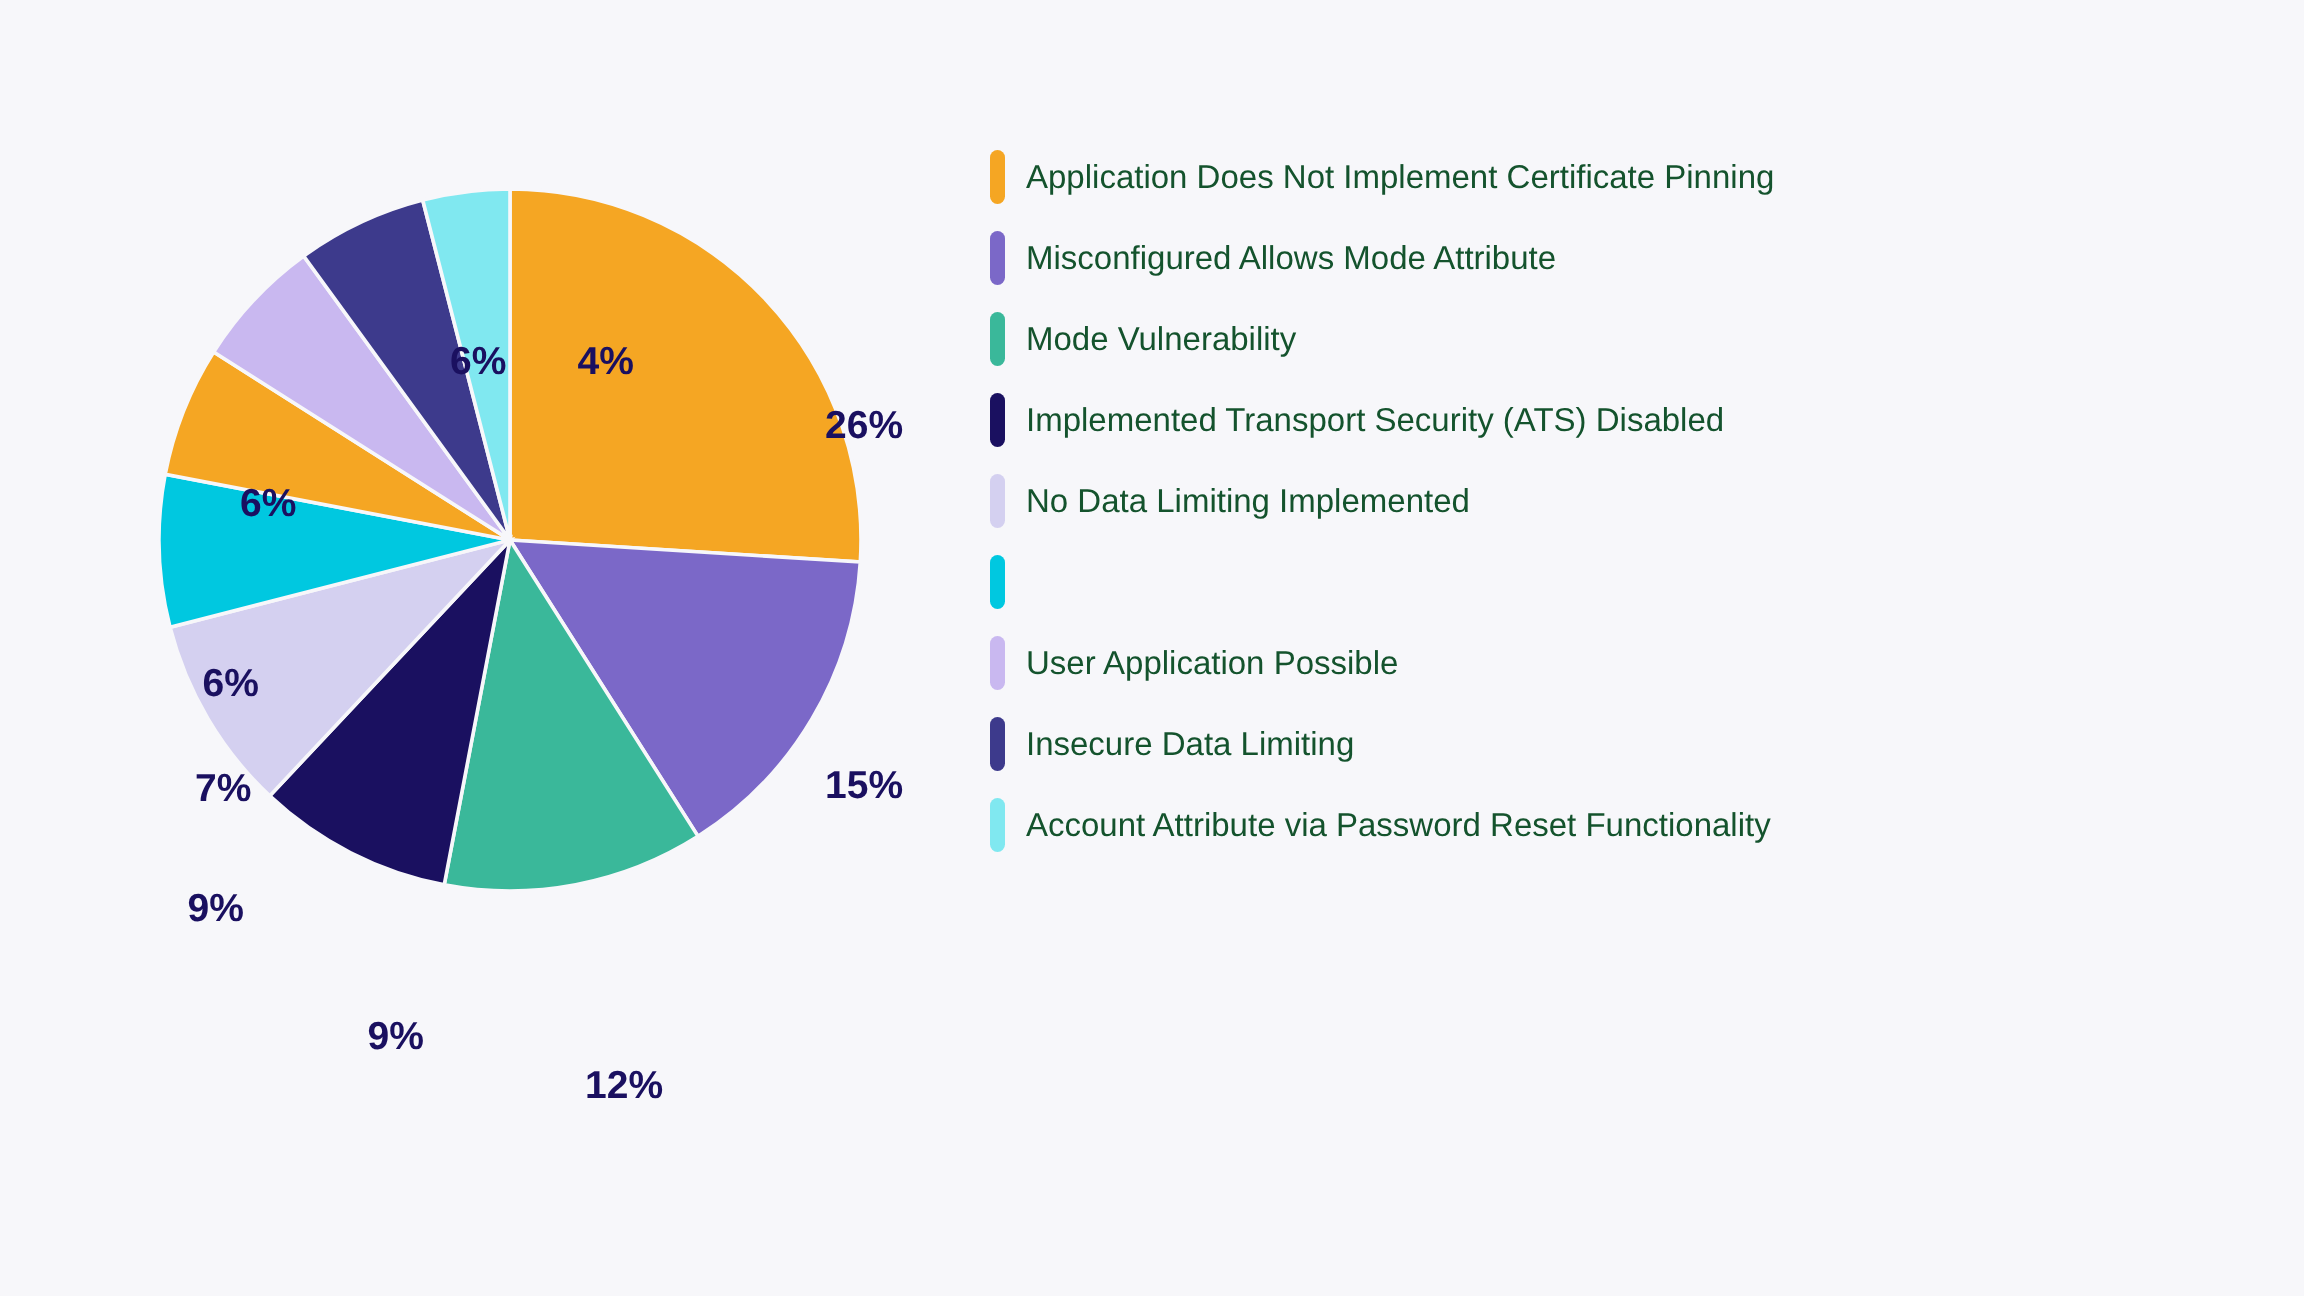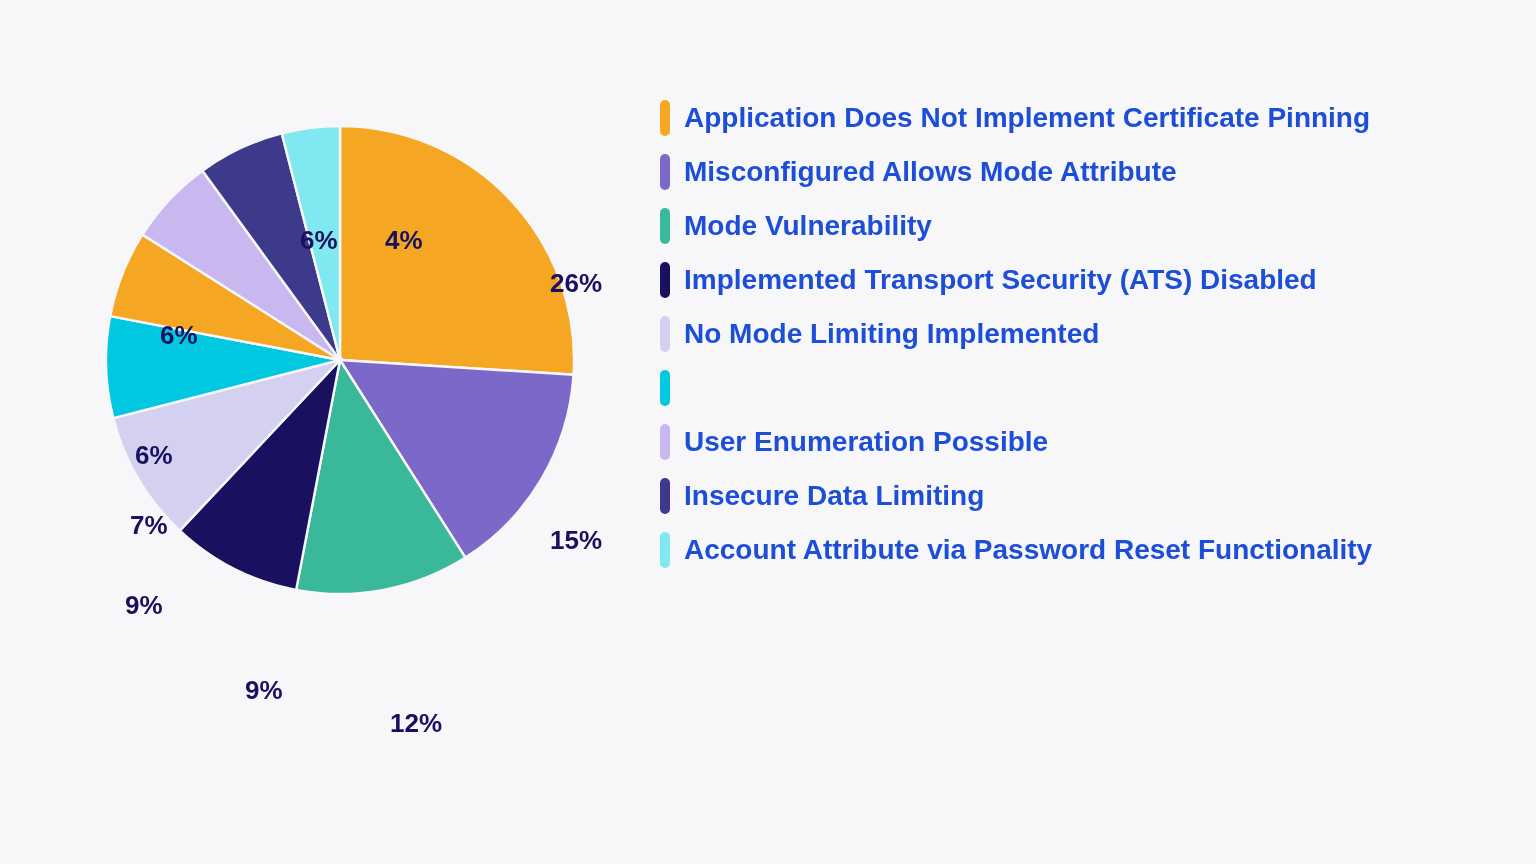--- a/index.html
+++ b/index.html
@@ -73,23 +73,23 @@
     }
 
     .legend-swatch {
       width: 10px;
       height: 36px;
       border-radius: 5px;
       flex-shrink: 0;
     }
 
     .legend-text {
-      font-size: 28px;
-      font-weight: 700;
-      color: #1d4ed8;
+      font-size: 22px;
+      font-weight: 400;
+      color: #14532d;
     }
   </style>
 </head>
 <body>
 
 <h1></h1>
 
 <div class="chart-container">
 
   <div class="pie-area">
@@ -100,21 +100,21 @@
         <path d="M 200 200 L 163.46064365578366 391.54601389209427 A 195 195 0 0 1 66.51331434390576 342.1488823471753 Z" fill="#1a1060" stroke="#f7f7fa" stroke-width="2"></path>
         <path d="M 200 200 L 66.51331434390576 342.1488823471753 A 195 195 0 0 1 11.12628357991693 248.4945279971467 Z" fill="#d4d0f0" stroke="#f7f7fa" stroke-width="2"></path>
         <path d="M 200 200 L 11.12628357991693 248.4945279971467 A 195 195 0 0 1 8.453986107905735 163.46064365578366 Z" fill="#00c8e0" stroke="#f7f7fa" stroke-width="2"></path>
         <path d="M 200 200 L 8.453986107905735 163.46064365578366 A 195 195 0 0 1 35.356054527107034 95.5137749790957 Z" fill="#f5a623" stroke="#f7f7fa" stroke-width="2"></path>
         <path d="M 200 200 L 35.356054527107034 95.5137749790957 A 195 195 0 0 1 85.38187580296771 42.241686096885275 Z" fill="#c9b8f0" stroke="#f7f7fa" stroke-width="2"></path>
         <path d="M 200 200 L 85.38187580296771 42.241686096885275 A 195 195 0 0 1 151.5054720028534 11.12628357991693 Z" fill="#3d3a8c" stroke="#f7f7fa" stroke-width="2"></path>
         <path d="M 200 200 L 151.5054720028534 11.12628357991693 A 195 195 0 0 1 199.99999999999997 5 Z" fill="#80e8f0" stroke="#f7f7fa" stroke-width="2"></path>
       </svg>
     <div id="pct-labels-container">
         <div class="pct-label" style="left: 490px; top: 155px; margin-top: 33px;">26%</div>
-        <div class="pct-label" style="left: 490px; top: 445px;">15%</div>
+        <div class="pct-label" style="left: 490px; top: 428px;">15%</div>
         <div class="pct-label" style="left: 330px; top: 628px;">12%</div>
         <div class="pct-label" style="left: 65px; top: 510px;">9%</div>
         <div class="pct-label" style="left: 185px; top: 595px;">9%</div>
         <div class="pct-label" style="left: 70px; top: 430px;">7%</div>
         <div class="pct-label" style="left: 75px; top: 360px;">6%</div>
         <div class="pct-label" style="left: 100px; top: 240px;">6%</div>
         <div class="pct-label" style="left: 240px; top: 145px;">6%</div>
         <div class="pct-label" style="left: 325px; top: 145px;">4%</div>
       </div>
   </div>
@@ -131,28 +131,28 @@
       <div class="legend-item">
         <div class="legend-swatch" style="background-color: rgb(58, 184, 154);"></div>
         <span class="legend-text">Mode Vulnerability</span>
       </div>
       <div class="legend-item">
         <div class="legend-swatch" style="background-color: rgb(26, 16, 96);"></div>
         <span class="legend-text">Implemented Transport Security (ATS) Disabled</span>
       </div>
       <div class="legend-item">
         <div class="legend-swatch" style="background-color: rgb(212, 208, 240);"></div>
-        <span class="legend-text">No Mode Limiting Implemented</span>
+        <span class="legend-text">No Data Limiting Implemented</span>
       </div>
       <div class="legend-item">
         <div class="legend-swatch" style="background-color: rgb(0, 200, 224);"></div>
       </div>
       <div class="legend-item">
         <div class="legend-swatch" style="background-color: rgb(201, 184, 240);"></div>
-        <span class="legend-text">User Enumeration Possible</span>
+        <span class="legend-text">User Application Possible</span>
       </div>
       <div class="legend-item">
         <div class="legend-swatch" style="background-color: rgb(61, 58, 140);"></div>
         <span class="legend-text">Insecure Data Limiting</span>
       </div>
       <div class="legend-item">
         <div class="legend-swatch" style="background-color: rgb(128, 232, 240);"></div>
         <span class="legend-text">Account Attribute via Password Reset Functionality</span>
       </div>
     </div>

